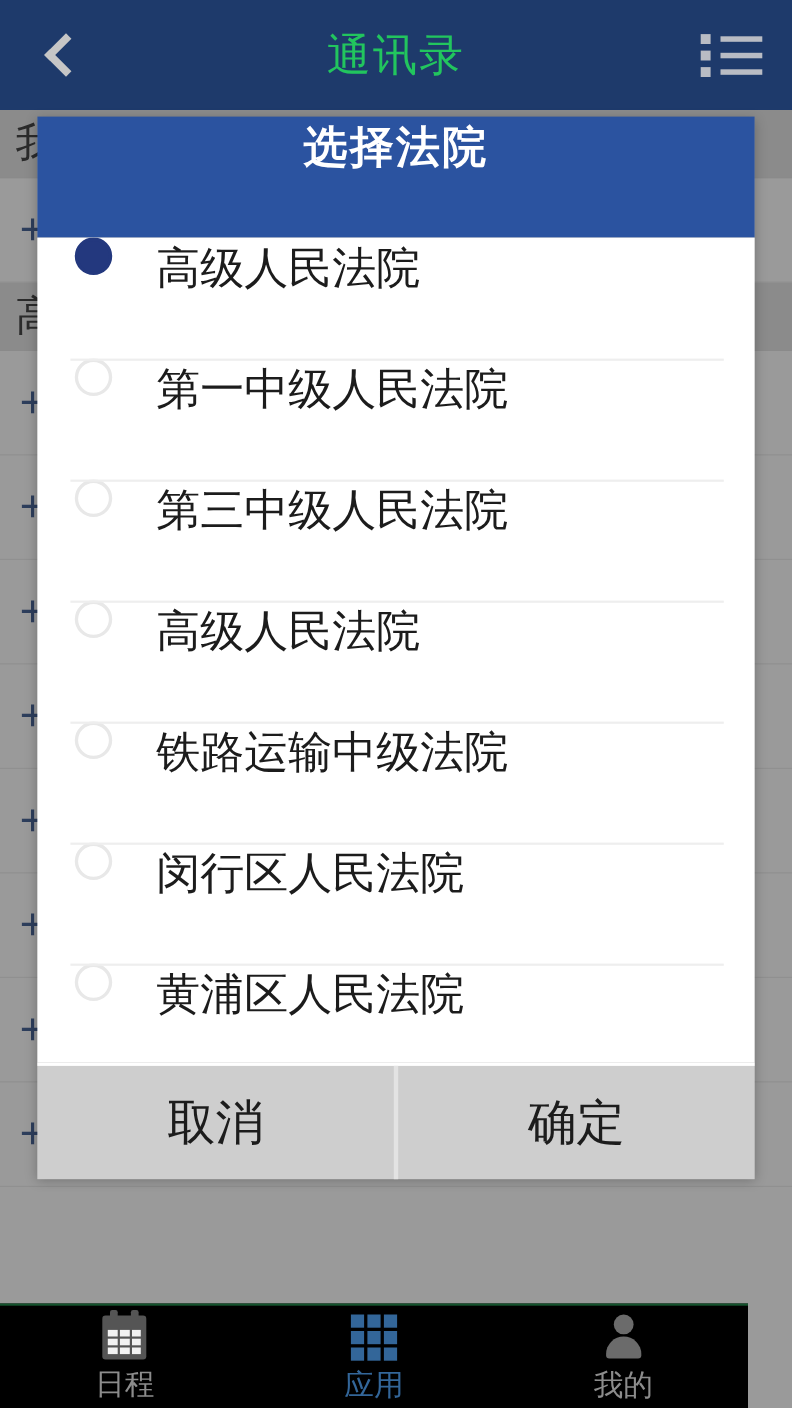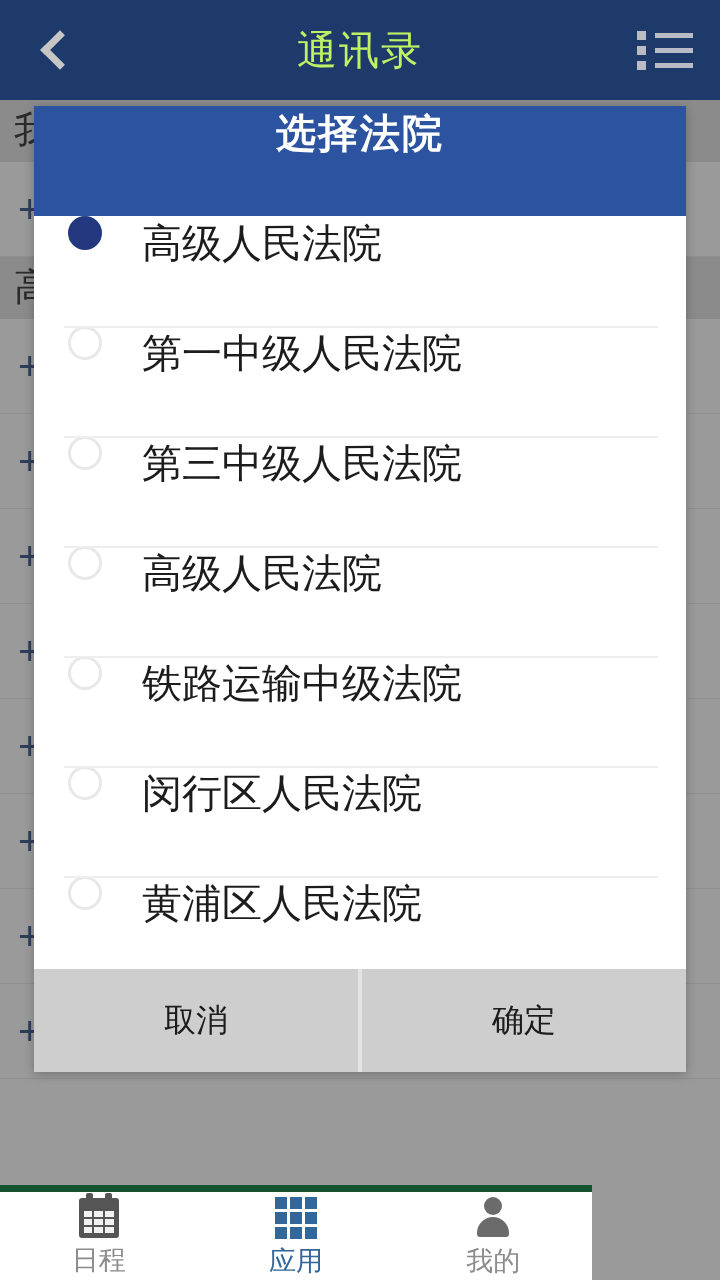--- a/index.html
+++ b/index.html
@@ -40,21 +40,21 @@
   .chev {
     width: 28px; height: 28px;
     border-left: 7px solid #c6c6c6;
     border-bottom: 7px solid #c6c6c6;
     transform: rotate(45deg);
     margin-left: 10px;
   }
   .appbar-title {
     flex: 1;
     text-align: center;
-    color: #bef264;
+    color: #22c55e;
     font-size: 40px;
     letter-spacing: 2px;
   }
   .appbar-menu {
     width: 110px;
     height: 100px;
     display: flex;
     align-items: center;
     justify-content: center;
   }
@@ -174,33 +174,33 @@
     background: #cecece;
     display: flex;
     align-items: stretch;
     border-top: 3px solid #ffffff;
   }
   .dlg-btn {
     flex: 1;
     display: flex;
     align-items: center;
     justify-content: center;
-    font-size: 32px;
+    font-size: 44px;
     color: #1c1c1c;
   }
   .dlg-btn + .dlg-btn { border-left: 4px solid #e3e3e3; }
 
   
   .tabbar {
     position: absolute;
     bottom: 0; left: 0;
-    width: 592px;
+    width: 680px;
     height: 95px;
-    background: #ffffff;
-    border-top: 7px solid #14532d;
+    background: #000000;
+    border-top: 2px solid #14532d;
     display: flex;
     z-index: 10;
   }
   .tab {
     flex: 1;
     display: flex;
     flex-direction: column;
     align-items: center;
     justify-content: center;
     padding-top: 4px;

